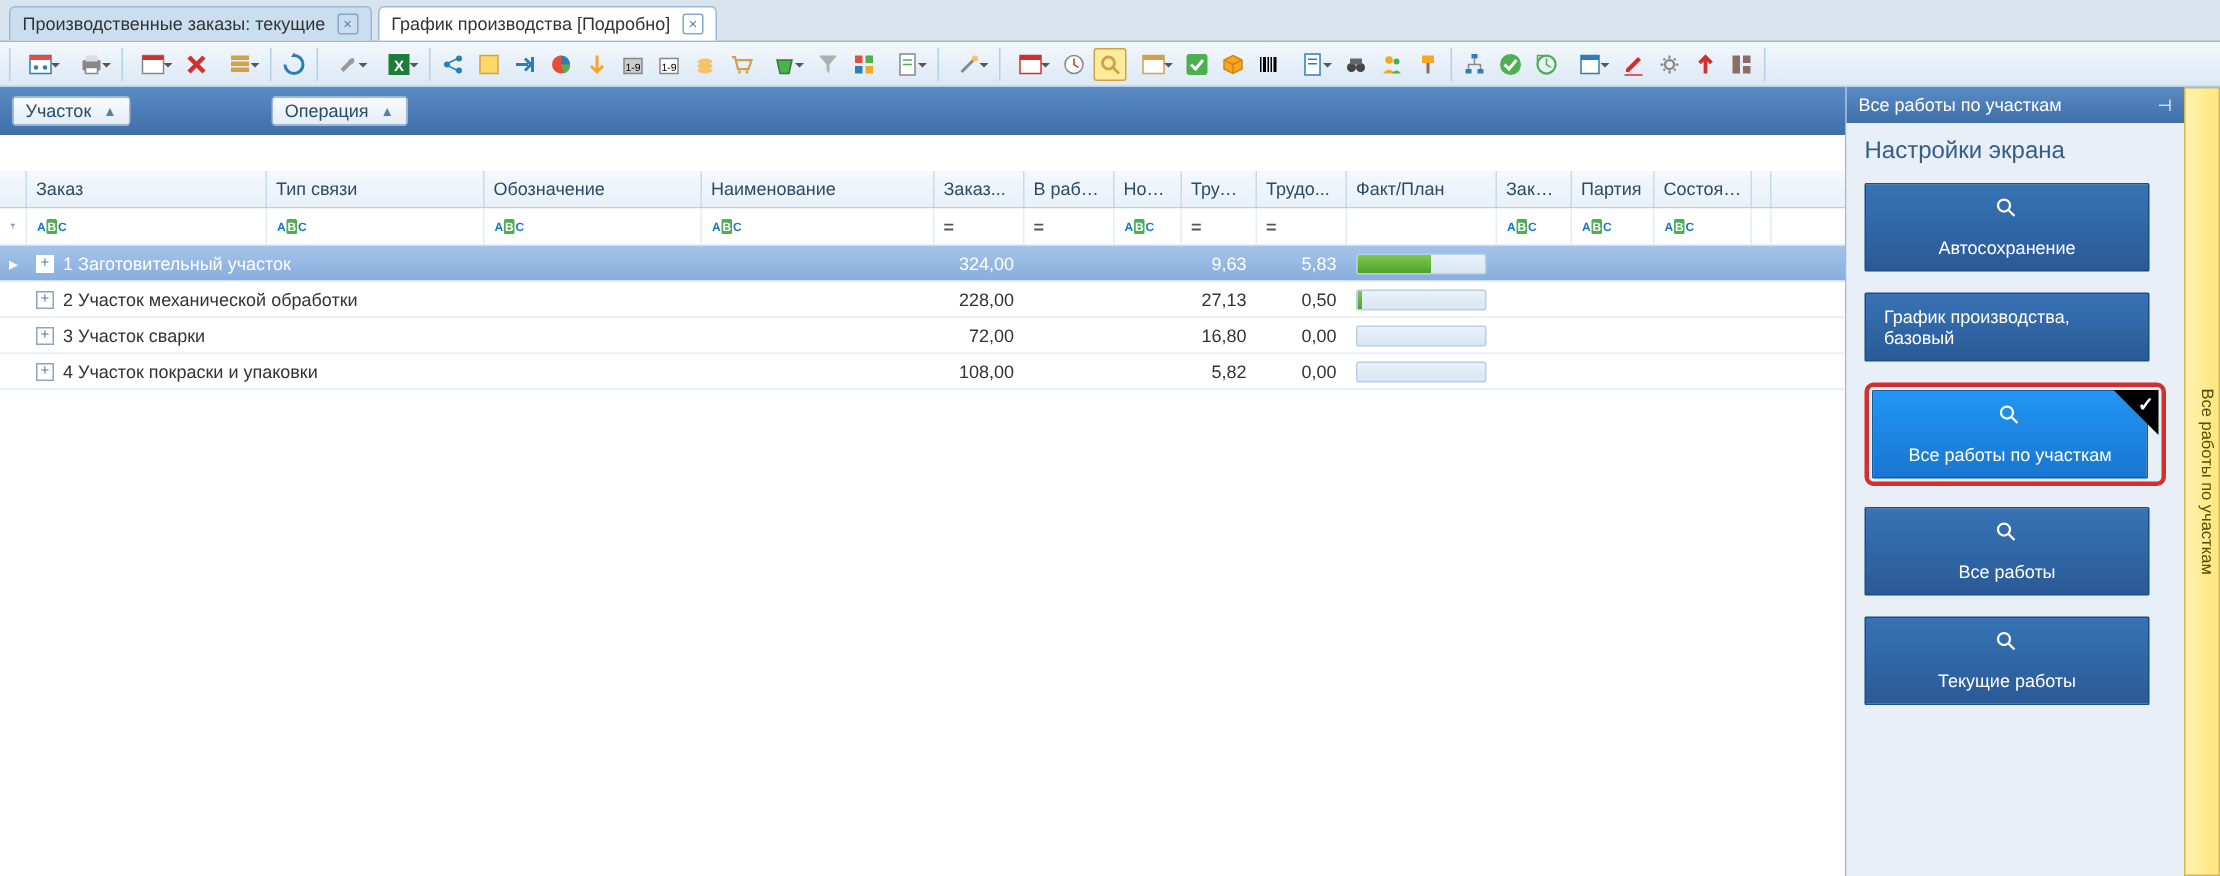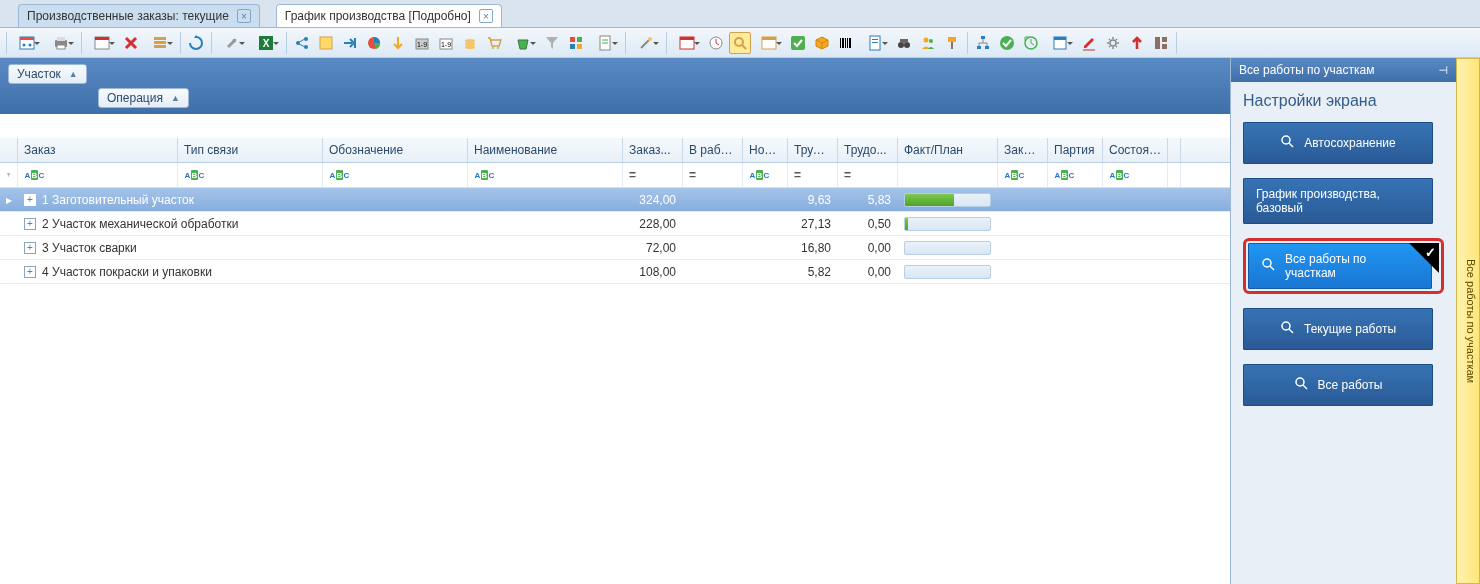--- a/index.html
+++ b/index.html
@@ -1,40 +1,40 @@
 <!DOCTYPE html>
 <html><head>
 <meta charset="utf-8">
 <style>
 * { box-sizing: border-box; margin: 0; padding: 0; }
 body { font-family: "Segoe UI", Tahoma, Arial, sans-serif; font-size: 12px; background: #e8ecf0; width: 1480px; height: 584px; overflow: hidden; color: #333; }
 
 
 .tabs-bar { display: flex; align-items: flex-end; background: #d9e4ef; height: 28px; padding-left: 6px; border-bottom: 1px solid #9db8d6; }
-.tab { display: flex; align-items: center; padding: 4px 8px; margin-right: 4px; border: 1px solid #9db8d6; border-bottom: none; border-radius: 4px 4px 0 0; background: #cadeef; cursor: pointer; margin-left: 12px; }
+.tab { display: flex; align-items: center; padding: 4px 8px; margin-right: 4px; border: 1px solid #9db8d6; border-bottom: none; border-radius: 4px 4px 0 0; background: #cadeef; cursor: pointer; }
 .tab.active { background: #fff; }
 .tab .close-x { margin-left: 8px; width: 14px; height: 14px; border: 1px solid #7fa8c9; border-radius: 2px; display: flex; align-items: center; justify-content: center; font-size: 10px; color: #5a7fa0; }
 .tab.active .close-x { background: #fff; }
 
 
 .toolbar { display: flex; align-items: center; height: 30px; background: linear-gradient(#f3f7fb, #dce9f5); border-bottom: 1px solid #b7cee4; padding: 0 4px; gap: 2px; }
 .toolbar .sep { width: 1px; height: 22px; background: #b7cee4; margin: 0 2px; }
 .tbtn { width: 22px; height: 22px; border: 1px solid transparent; border-radius: 2px; display: flex; align-items: center; justify-content: center; cursor: pointer; }
 .tbtn svg, .tbtn .ico { width: 16px; height: 16px; }
 .tbtn.dd { width: 32px; position: relative; }
 .tbtn.dd::after { content: ""; position: absolute; right: 2px; top: 9px; border: 3px solid transparent; border-top-color: #555; }
 
 
 .main-wrap { display: flex; height: calc(584px - 28px - 30px); }
 .grid-area { flex: 1; background: #fff; display: flex; flex-direction: column; border-right: 1px solid #9db8d6; }
 .side-panel { width: 225px; background: #e8eff7; display: flex; flex-direction: column; }
 .side-tab { width: 24px; background: linear-gradient(to right, #fff2b0, #ffe77a); border: 1px solid #d4b84a; writing-mode: vertical-rl; text-align: center; padding: 6px 2px; font-size: 11px; color: #5a4a00; }
 
 
-.group-bar { background: linear-gradient(#5a8bc4, #3e6fa8); padding: 6px 8px; display: flex; flex-direction: column; gap: 4px; }
+.group-bar { background: linear-gradient(#5a8bc4, #3e6fa8); padding: 6px 8px; display: flex; flex-direction: row; gap: 4px; }
 .group-chip { display: inline-flex; align-items: center; background: linear-gradient(#f8fbfe, #e4edf6); border: 1px solid #9db8d6; border-radius: 3px; padding: 2px 8px; font-size: 12px; color: #2a4a6a; width: max-content; }
 .group-chip .tri { margin-left: 8px; font-size: 9px; color: #5a7fa0; }
 .group-row2 { margin-left: 90px; text-decoration: underline; }
 
 
 .grid-header { display: flex; background: linear-gradient(#f5f9fd, #e8f0f8); border-bottom: 1px solid #b7cee4; margin-top: 24px; }
 .gh-cell { border-right: 1px solid #c7d9ea; padding: 5px 6px; font-size: 12px; color: #2a4a6a; white-space: nowrap; overflow: hidden; text-overflow: ellipsis; }
 .gh-cell:first-child { width: 18px; flex: none; padding: 0; }
 
 
@@ -66,21 +66,21 @@
 .c-labor1 { width: 50px; text-align: right; justify-content: flex-end; }
 .c-labor2 { width: 60px; text-align: right; justify-content: flex-end; }
 .c-fact { width: 100px; } .c-tech { width: 50px; } .c-batch { width: 55px; } .c-state { width: 65px; } .c-last { width: 12px; }
 .gh-cell.c-qty, .gh-cell.c-inwork, .gh-cell.c-labor1, .gh-cell.c-labor2 { text-align: left; justify-content: flex-start; }
 
 
 .side-header { background: linear-gradient(#5a8bc4, #3e6fa8); color: #fff; padding: 5px 8px; font-size: 12px; display: flex; justify-content: space-between; align-items: center; }
 .pin-icon { font-size: 11px; }
 .side-body { padding: 10px 12px; }
 .side-title { color: #335d8a; font-size: 16px; margin-bottom: 12px; }
-.side-btn { display: flex; align-items: center; gap: 8px; width: 190px; min-height: 42px; padding: 8px 12px; margin-bottom: 14px; border: 1px solid #1a4d8a; background: linear-gradient(#3773b5, #2a5a96); color: #fff; font-size: 12px; cursor: pointer; border-radius: 1px; text-align: left; }
+.side-btn { display: flex; align-items: center; gap: 8px; width: 190px; min-height: 42px; padding: 8px 12px; margin-bottom: 14px; border: 1px solid #1a4d8a; background: linear-gradient(#3773b5, #2a5a96); color: #fff; font-size: 12px; cursor: pointer; border-radius: 1px; text-align: left; flex-direction: column; }
 .side-btn.centered { justify-content: center; }
 .side-btn.light { background: linear-gradient(#2196f3, #1976d2); border-color: #0d5aa7; }
 .side-btn .mag { flex: none; }
 .side-btn-selected { position: relative; border: 3px solid #d32f2f; border-radius: 6px; padding: 2px; margin-bottom: 14px; }
 .side-btn-selected .side-btn { margin-bottom: 0; width: 184px; }
 .corner-check { position: absolute; top: 2px; right: 2px; width: 0; height: 0; border-style: solid; border-width: 0 30px 30px 0; border-color: transparent #000 transparent transparent; }
 .corner-check::after { content: "✓"; position: absolute; right: -27px; top: 2px; color: #fff; font-size: 13px; font-weight: bold; }
 
 .mag svg { width: 16px; height: 16px; }
 </style>
@@ -612,27 +612,27 @@
           <span>Все работы по участкам</span>
         </button>
         <div class="corner-check"></div>
       </div>
 
       <button class="side-btn centered">
         <span class="mag"><svg viewBox="0 0 16 16">
               <circle cx="6" cy="6" r="4" fill="none" stroke="#fff" stroke-width="1.5"></circle>
               <line x1="9" y1="9" x2="13" y2="13" stroke="#fff" stroke-width="1.5"></line>
             </svg></span>
-        <span>Текущие работы</span>
+        <span>Все работы</span>
       </button>
 
       <button class="side-btn centered">
         <span class="mag"><svg viewBox="0 0 16 16">
               <circle cx="6" cy="6" r="4" fill="none" stroke="#fff" stroke-width="1.5"></circle>
               <line x1="9" y1="9" x2="13" y2="13" stroke="#fff" stroke-width="1.5"></line>
             </svg></span>
-        <span>Все работы</span>
+        <span>Текущие работы</span>
       </button>
     </div>
   </div>
 
   <div class="side-tab">Все работы по участкам</div>
 </div>
 
 </body></html>

